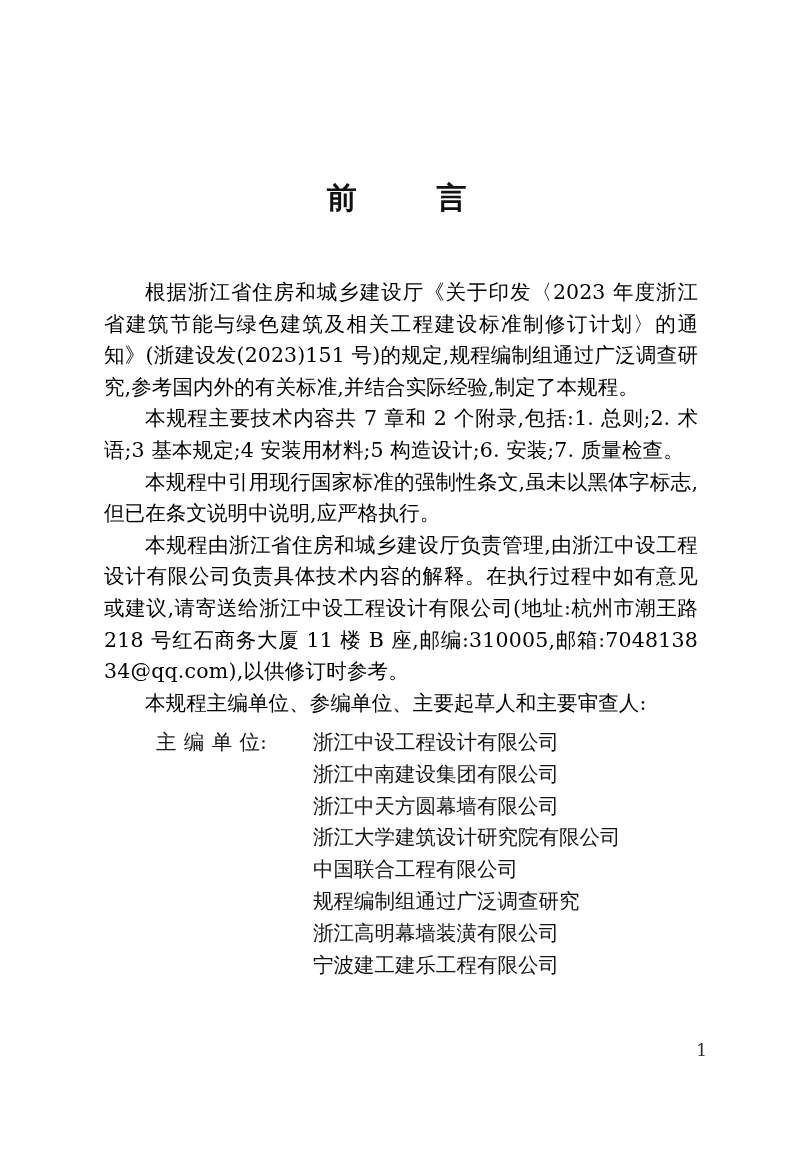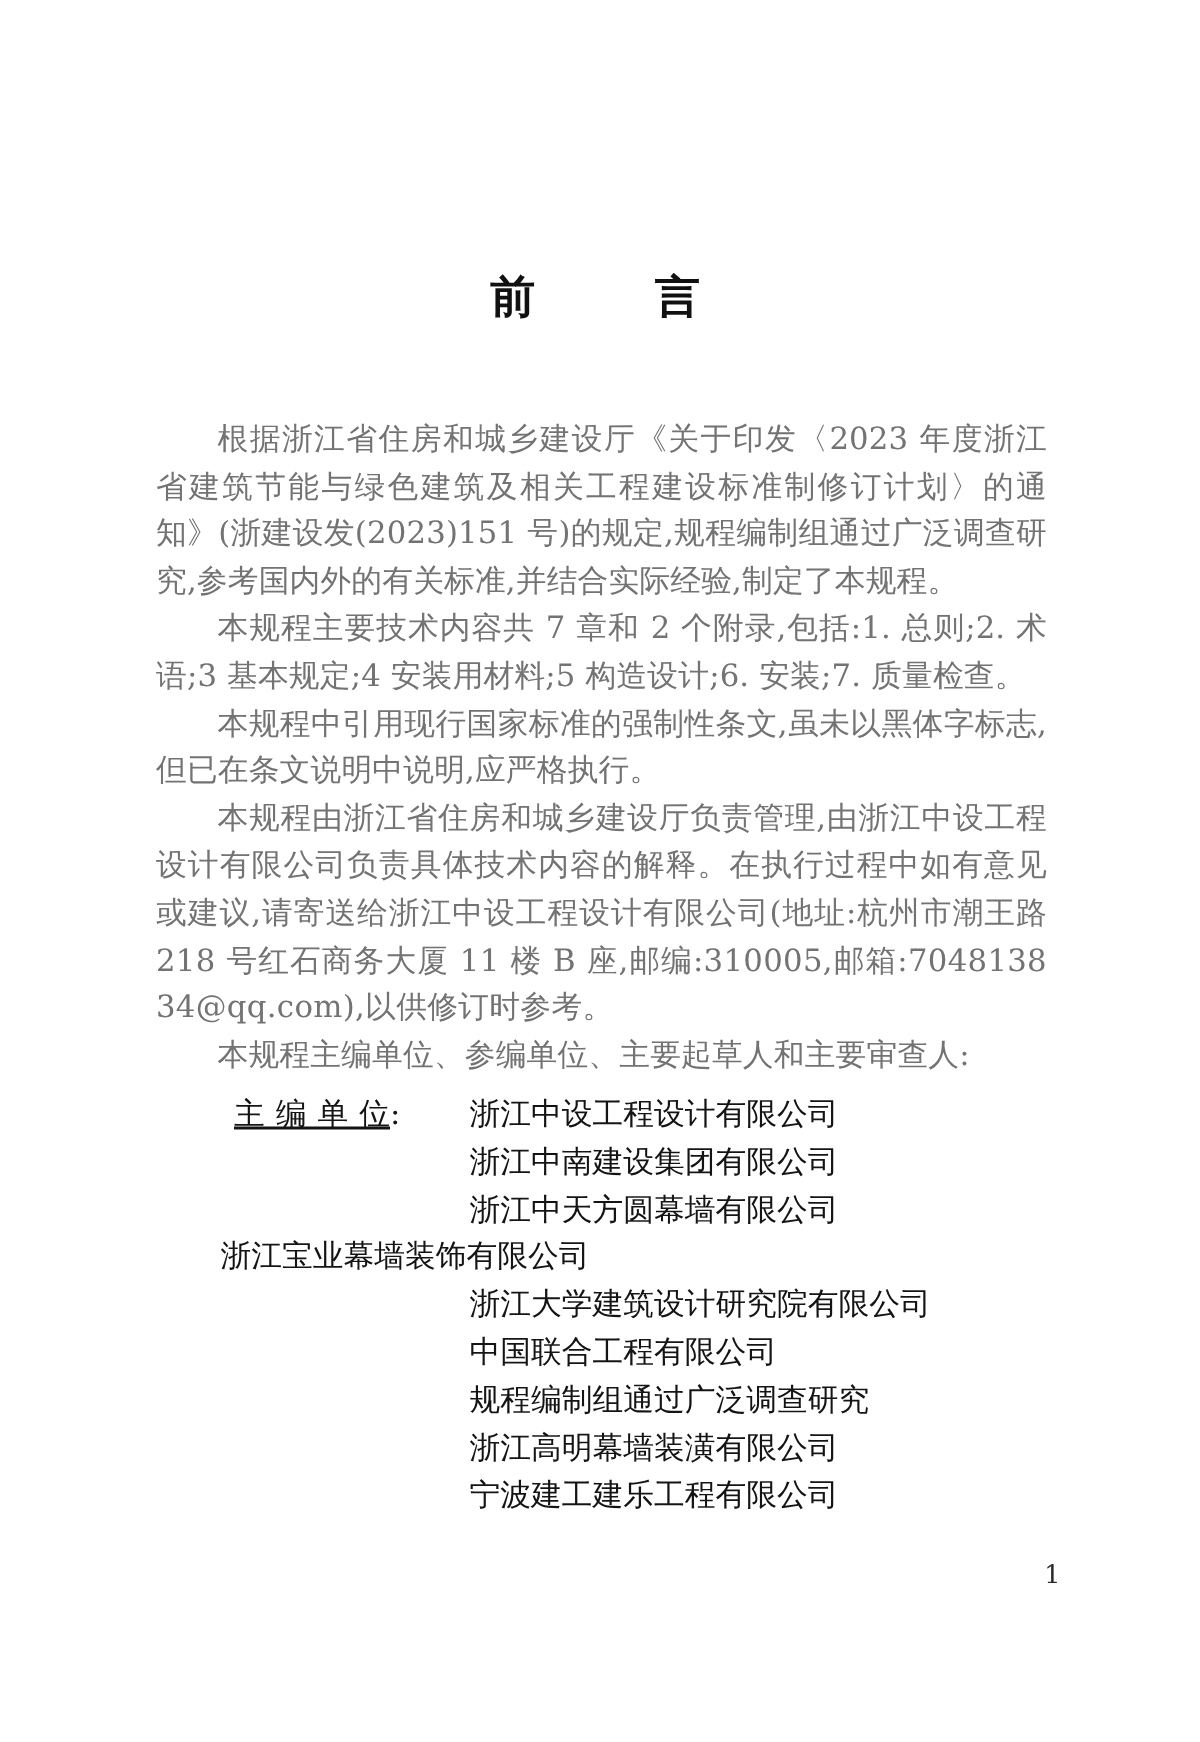--- a/index.html
+++ b/index.html
@@ -49,21 +49,21 @@
     left: 104px;
     width: 594px;
   }
 
   .para {
     font-size: 20.5px;
     line-height: 31.6px;
     text-align: justify;
     text-justify: inter-ideograph;
     margin: 0;
-    color: #737373;
+    color: #000000;
     text-indent: 2em;
     word-break: break-all;
   }
 
   .para.tight {
     letter-spacing: 0.005em;
   }
 
   
   .para.addr {
@@ -98,21 +98,20 @@
     white-space: pre;
     letter-spacing: 0;
     text-align: left;
   }
 
   .org-label .lbl-text {
     display: inline-block;
     width: 104px;
     text-align: justify;
     text-align-last: justify;
-    text-decoration: underline;
   }
 
   .org-label .lbl-colon {
     display: inline-block;
   }
 
   .org-name {
     flex: 1 1 auto;
     white-space: nowrap;
     margin-left: 43px;
@@ -162,21 +161,20 @@
         <span class="org-name">浙江中南建设集团有限公司</span>
       </div>
       <div class="org-row continuation">
         <span class="org-label"><span class="lbl-text">主编单位</span><span class="lbl-colon">:</span></span>
         <span class="org-name">浙江中天方圆幕墙有限公司</span>
       </div>
     </div>
 
     <div class="org-group">
       <div class="org-row">
-        <span class="org-name">浙江宝业幕墙装饰有限公司</span>
       </div>
       <div class="org-row continuation">
         <span class="org-label"><span class="lbl-text">参编单位</span><span class="lbl-colon">:</span></span>
         <span class="org-name">浙江大学建筑设计研究院有限公司</span>
       </div>
       <div class="org-row continuation">
         <span class="org-label"><span class="lbl-text">参编单位</span><span class="lbl-colon">:</span></span>
         <span class="org-name">中国联合工程有限公司</span>
       </div>
       <div class="org-row continuation">

